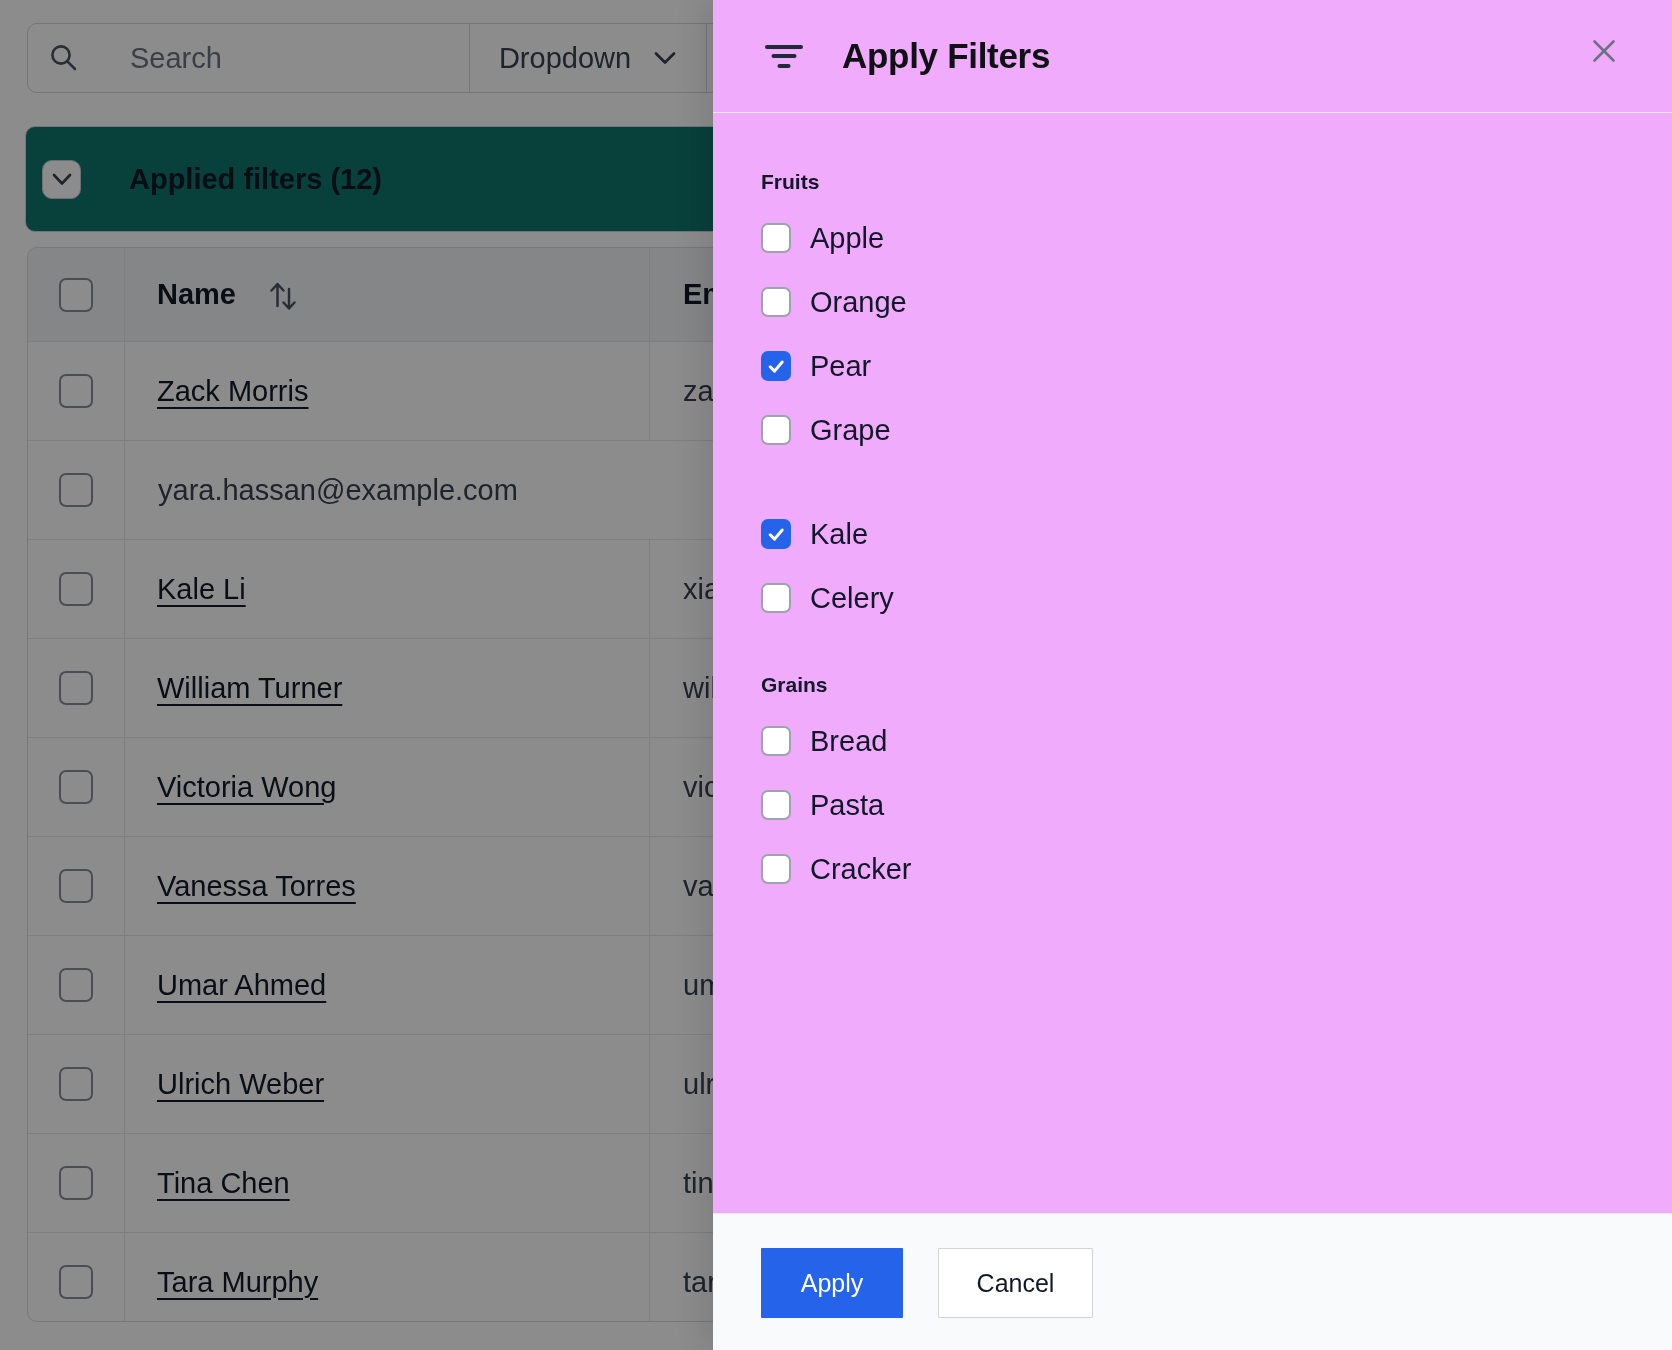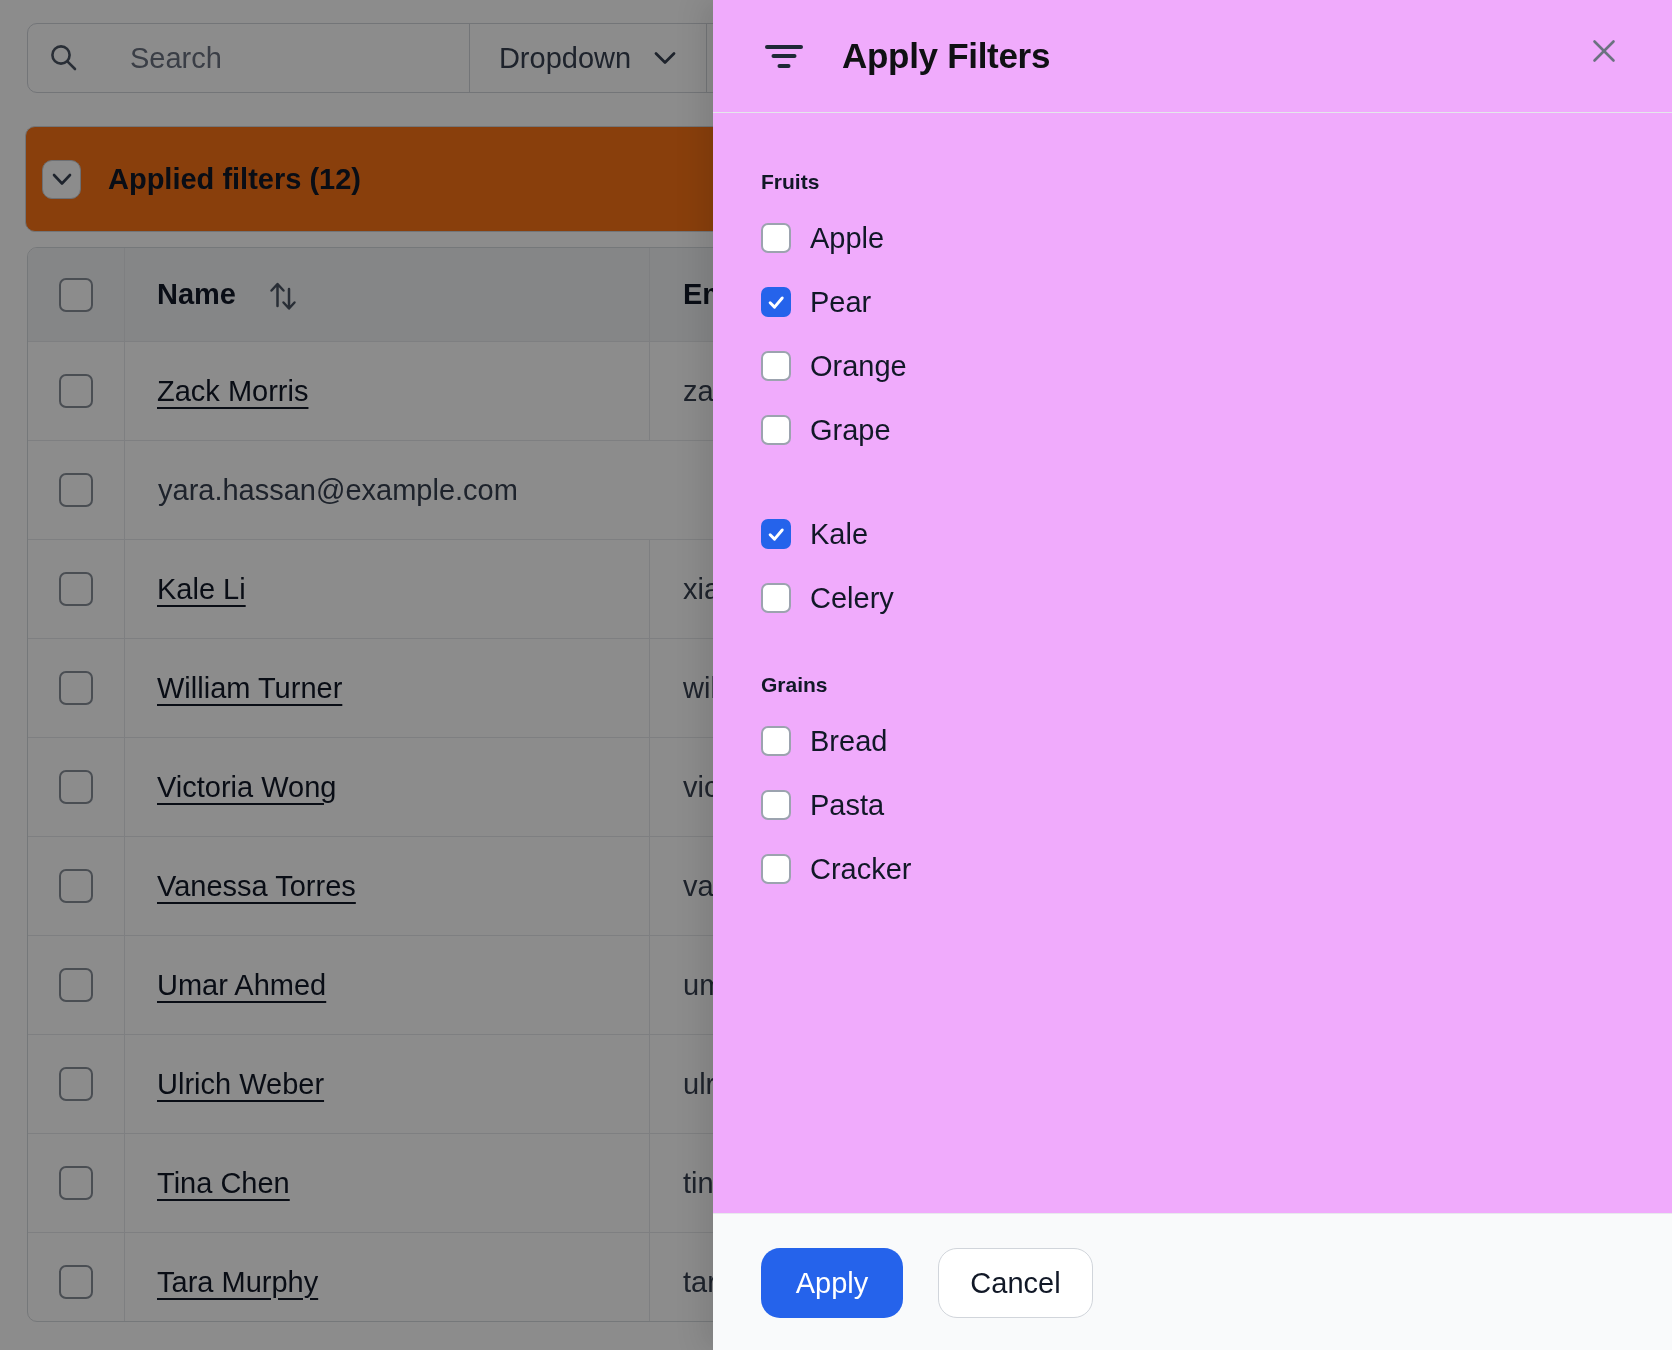--- a/index.html
+++ b/index.html
@@ -16,21 +16,21 @@
   .seg-search svg{flex:0 0 auto;}
   .search-input{border:0;outline:none;background:transparent;margin-left:21px;width:300px;
                 font:400 29px "Liberation Sans","DejaVu Sans",sans-serif;color:#111827;}
   .search-input::placeholder{color:#6b7280;}
   .seg-divider{width:0;border-left:1.5px solid #d1d5db;height:100%;}
   .seg-dropdown{width:236px;justify-content:center;gap:22px;cursor:pointer;}
   .seg-dropdown .dd-label{font-size:29px;color:#374151;}
   .seg-extra{flex:1;}
 
   .applied-box{position:absolute;left:25px;top:126px;width:735px;height:104px;
-               border:1.5px solid #d1d5db;border-radius:10px;display:flex;align-items:center;background:#f97316;}
+               border:1.5px solid #d1d5db;border-radius:10px;display:flex;align-items:center;background:#0f766e;gap:21px;}
   .applied-toggle{width:39px;height:39px;margin-left:16px;border:1.5px solid #c7cbd1;border-radius:10px;
                   display:flex;align-items:center;justify-content:center;background:#fff;cursor:pointer;padding:0;}
   .applied-label{margin-left:27px;font-size:29px;font-weight:700;color:#111827;}
 
   .tablebox{position:absolute;left:27px;top:247px;width:733px;height:1073px;
             border:1.5px solid #d6dade;border-radius:10px;background:#fff;overflow:hidden;}
   .trow{display:flex;height:98px;border-bottom:1.5px solid #e5e7eb;align-items:stretch;}
   .trow:last-child{border-bottom:0;}
   .thead{height:93px;background:#f3f4f6;}
   .cell{display:flex;align-items:center;}
@@ -66,21 +66,21 @@
   .fgroup-title{font-size:21px;font-weight:700;color:#111827;line-height:30px;margin:0 0 9px 0;}
   .fitem{height:64px;display:flex;align-items:center;cursor:pointer;}
   .cb{width:30px;height:30px;border:2px solid #9ca3af;border-radius:7px;background:#fff;flex:0 0 auto;
       display:flex;align-items:center;justify-content:center;box-sizing:border-box;}
   .cb.checked{border:0;background:#2563eb;}
   .flabel{margin-left:19px;font-size:29px;color:#111827;}
 
   .panel-footer{position:absolute;left:0;right:0;bottom:0;height:137px;background:#f9fafb;
                 border-top:1.5px solid #e8eaed;display:flex;align-items:flex-start;
                 padding:34px 0 0 48px;gap:35px;box-sizing:border-box;}
-  .btn{height:70px;border-radius:19px;font-family:inherit;font-size:29px;cursor:pointer;}
+  .btn{height:70px;border-radius:1px;font-family:inherit;font-size:25px;cursor:pointer;}
   .btn-apply{width:142px;background:#2563eb;color:#ffffff;border:0;font-weight:500;}
   .btn-cancel{width:155px;background:#ffffff;color:#111827;border:1.5px solid #d1d5db;}
 </style>
 </head>
 <body>
 
 <div class="stage">
 
   <div class="base">
 
@@ -263,33 +263,33 @@
 
     <div class="panel-body">
 
       <div class="fgroup">
         <h3 class="fgroup-title">Fruits</h3>
         <div class="fitem">
           <span class="cb"></span>
           <span class="flabel">Apple</span>
         </div>
         <div class="fitem">
+          <span class="cb"></span>
+          <span class="flabel">Orange</span>
+        </div>
+        <div class="fitem">
           <span class="cb checked">
             <svg width="22" height="22" viewBox="0 0 30 30" fill="none">
               <polyline points="7 16 13 22 23.5 9.5" stroke="#ffffff" stroke-width="4" stroke-linecap="round" stroke-linejoin="round"></polyline>
             </svg>
           </span>
           <span class="flabel">Pear</span>
         </div>
         <div class="fitem">
           <span class="cb"></span>
-          <span class="flabel">Orange</span>
-        </div>
-        <div class="fitem">
-          <span class="cb"></span>
           <span class="flabel">Grape</span>
         </div>
       </div>
 
       <div class="fgroup">
         <div class="fitem">
           <span class="cb checked">
             <svg width="22" height="22" viewBox="0 0 30 30" fill="none">
               <polyline points="7 16 13 22 23.5 9.5" stroke="#ffffff" stroke-width="4" stroke-linecap="round" stroke-linejoin="round"></polyline>
             </svg>

